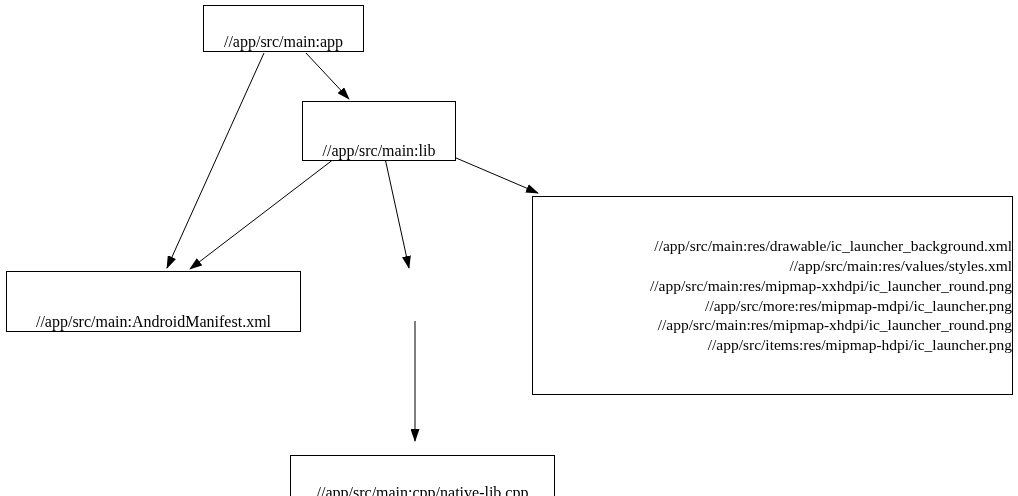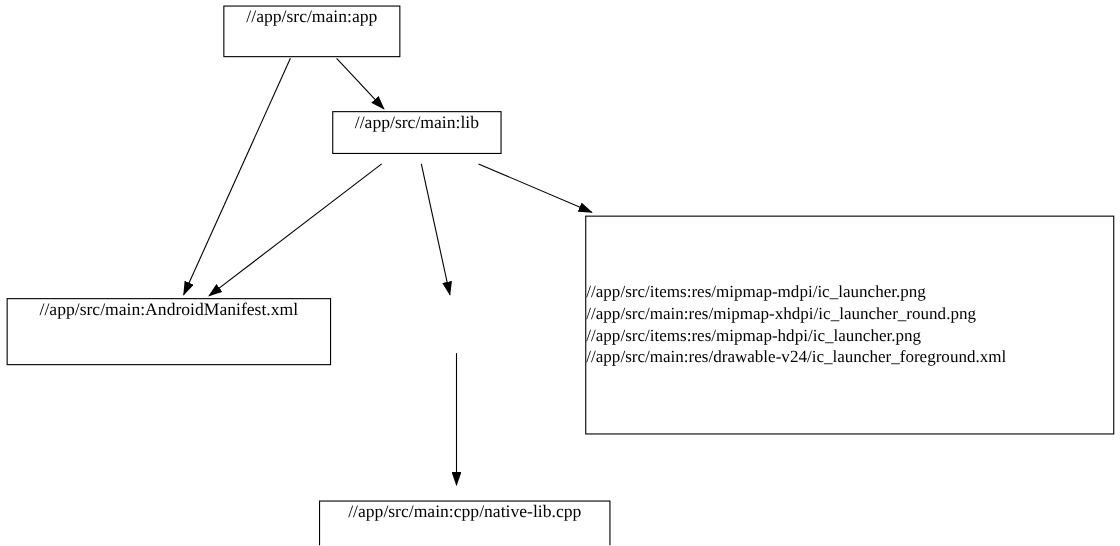--- a/index.html
+++ b/index.html
@@ -22,29 +22,29 @@
     top: 0;
     width: 1018px;
     height: 496px;
   }
   .node {
     position: absolute;
     box-sizing: border-box;
     border: 1px solid #000000;
     background: #ffffff;
     display: flex;
-    align-items: flex-start;
+    align-items: flex-end;
     justify-content: center;
     text-align: center;
     font-size: 16px;
     line-height: 1.2;
     white-space: nowrap;
   }
   .node-app      { left: 203px; top: 5px;   width: 161px; height: 47px; }
-  .node-lib      { left: 302px; top: 101px; width: 154px; height: 39px; }
+  .node-lib      { left: 302px; top: 101px; width: 154px; height: 60px; }
   .node-manifest { left: 6px;   top: 271px; width: 295px; height: 61px; }
   .node-jni      { left: 324px; top: 271px; width: 179px; height: 49px; }
   .node-native   { left: 290px; top: 443px; width: 265px; height: 48px; margin-top: 12px; }
   .node-res {
     left: 532px; top: 196px; width: 481px; height: 199px;
     flex-direction: column;
     font-size: 15.5px;
   }
   .res-line {
     line-height: 19.8px;
@@ -77,23 +77,25 @@
   <div class="node node-lib">
     <span>//app/src/main:lib</span>
   </div>
 
   <div class="node node-manifest">
     <span>//app/src/main:AndroidManifest.xml</span>
   </div>
 
 
   <div class="node node-res">
-    <div class="res-line">//app/src/items:res/mipmap-mdpi/ic_launcher.png</div>
+    <div class="res-line">//app/src/main:res/drawable/ic_launcher_background.xml</div>
+    <div class="res-line">//app/src/main:res/values/styles.xml</div>
+    <div class="res-line">//app/src/main:res/mipmap-xxhdpi/ic_launcher_round.png</div>
+    <div class="res-line">//app/src/more:res/mipmap-mdpi/ic_launcher.png</div>
     <div class="res-line">//app/src/main:res/mipmap-xhdpi/ic_launcher_round.png</div>
     <div class="res-line">//app/src/items:res/mipmap-hdpi/ic_launcher.png</div>
-    <div class="res-line">//app/src/main:res/drawable-v24/ic_launcher_foreground.xml</div>
   </div>
 
   <div class="node node-native">
     <span>//app/src/main:cpp/native-lib.cpp</span>
   </div>
 
 </div>
 
 </body></html>

